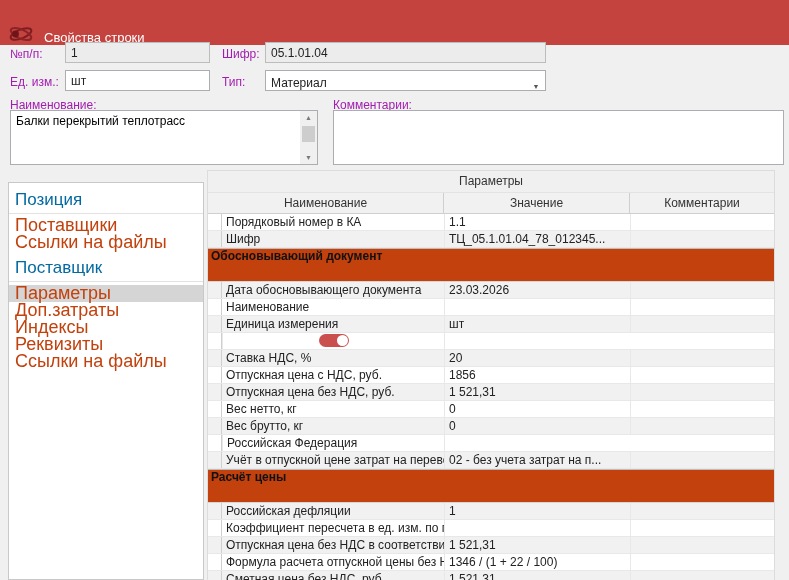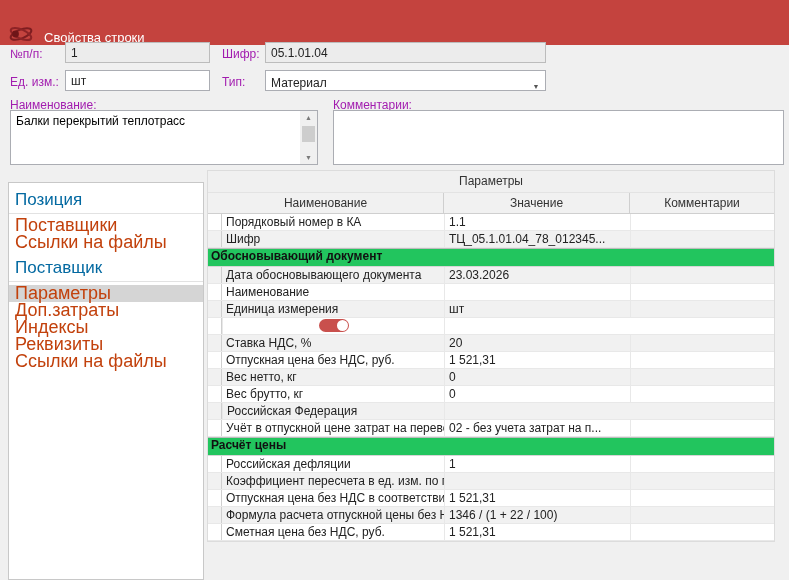--- a/index.html
+++ b/index.html
@@ -61,21 +61,21 @@
              border-right:1px solid #cfcfcf;overflow:hidden;white-space:nowrap}
   .ghead .hc:last-child{border-right:none}
 
   .row{display:grid;grid-template-columns:14px 222px 186px 1fr;height:17px;
        box-sizing:border-box;border-bottom:1px solid #e8e8e8}
   .rows .row:nth-child(even){background:#f1f1f1}
   .cell{font-size:12px;line-height:16px;padding:0 4px;white-space:nowrap;overflow:hidden;
         box-sizing:border-box}
   .cell.gutter{padding:0;border-right:1px solid #cfcfcf}
   .cell.value,.cell.comment{border-left:1px solid #e8e8e8}
-  .grow{height:19px;box-sizing:border-box;background:#22c55e;border-top:1px solid #bdbdbd;
+  .grow{height:34px;box-sizing:border-box;background:#c2410c;border-top:1px solid #bdbdbd;
         border-bottom:1px solid #d6d6d6}
   .gcell{font-size:12px;font-weight:bold;color:#111;line-height:15px;padding-left:3px;
          white-space:nowrap;overflow:hidden}
 
   .toggle{width:30px;height:13px;border-radius:7px;background:#c9c9c9;position:relative;
           margin:1px auto 0 auto;cursor:pointer}
   .toggle.on{background:#c9504d}
   .toggle .knob{position:absolute;top:1px;width:11px;height:11px;border-radius:50%;background:#fff}
   .toggle.on .knob{right:1px}
   .toggle:not(.on) .knob{left:1px}
@@ -183,20 +183,26 @@
         <div class="cell comment"></div>
       </div>
       <div class="row">
         <div class="cell gutter"></div>
         <div class="cell name">Ставка НДС, %</div>
         <div class="cell value">20</div>
         <div class="cell comment"></div>
       </div>
       <div class="row">
         <div class="cell gutter"></div>
+        <div class="cell name">Отпускная цена с НДС, руб.</div>
+        <div class="cell value">1856</div>
+        <div class="cell comment"></div>
+      </div>
+      <div class="row">
+        <div class="cell gutter"></div>
         <div class="cell name">Отпускная цена без НДС, руб.</div>
         <div class="cell value">1 521,31</div>
         <div class="cell comment"></div>
       </div>
       <div class="row">
         <div class="cell gutter"></div>
         <div class="cell name">Вес нетто, кг</div>
         <div class="cell value">0</div>
         <div class="cell comment"></div>
       </div>

